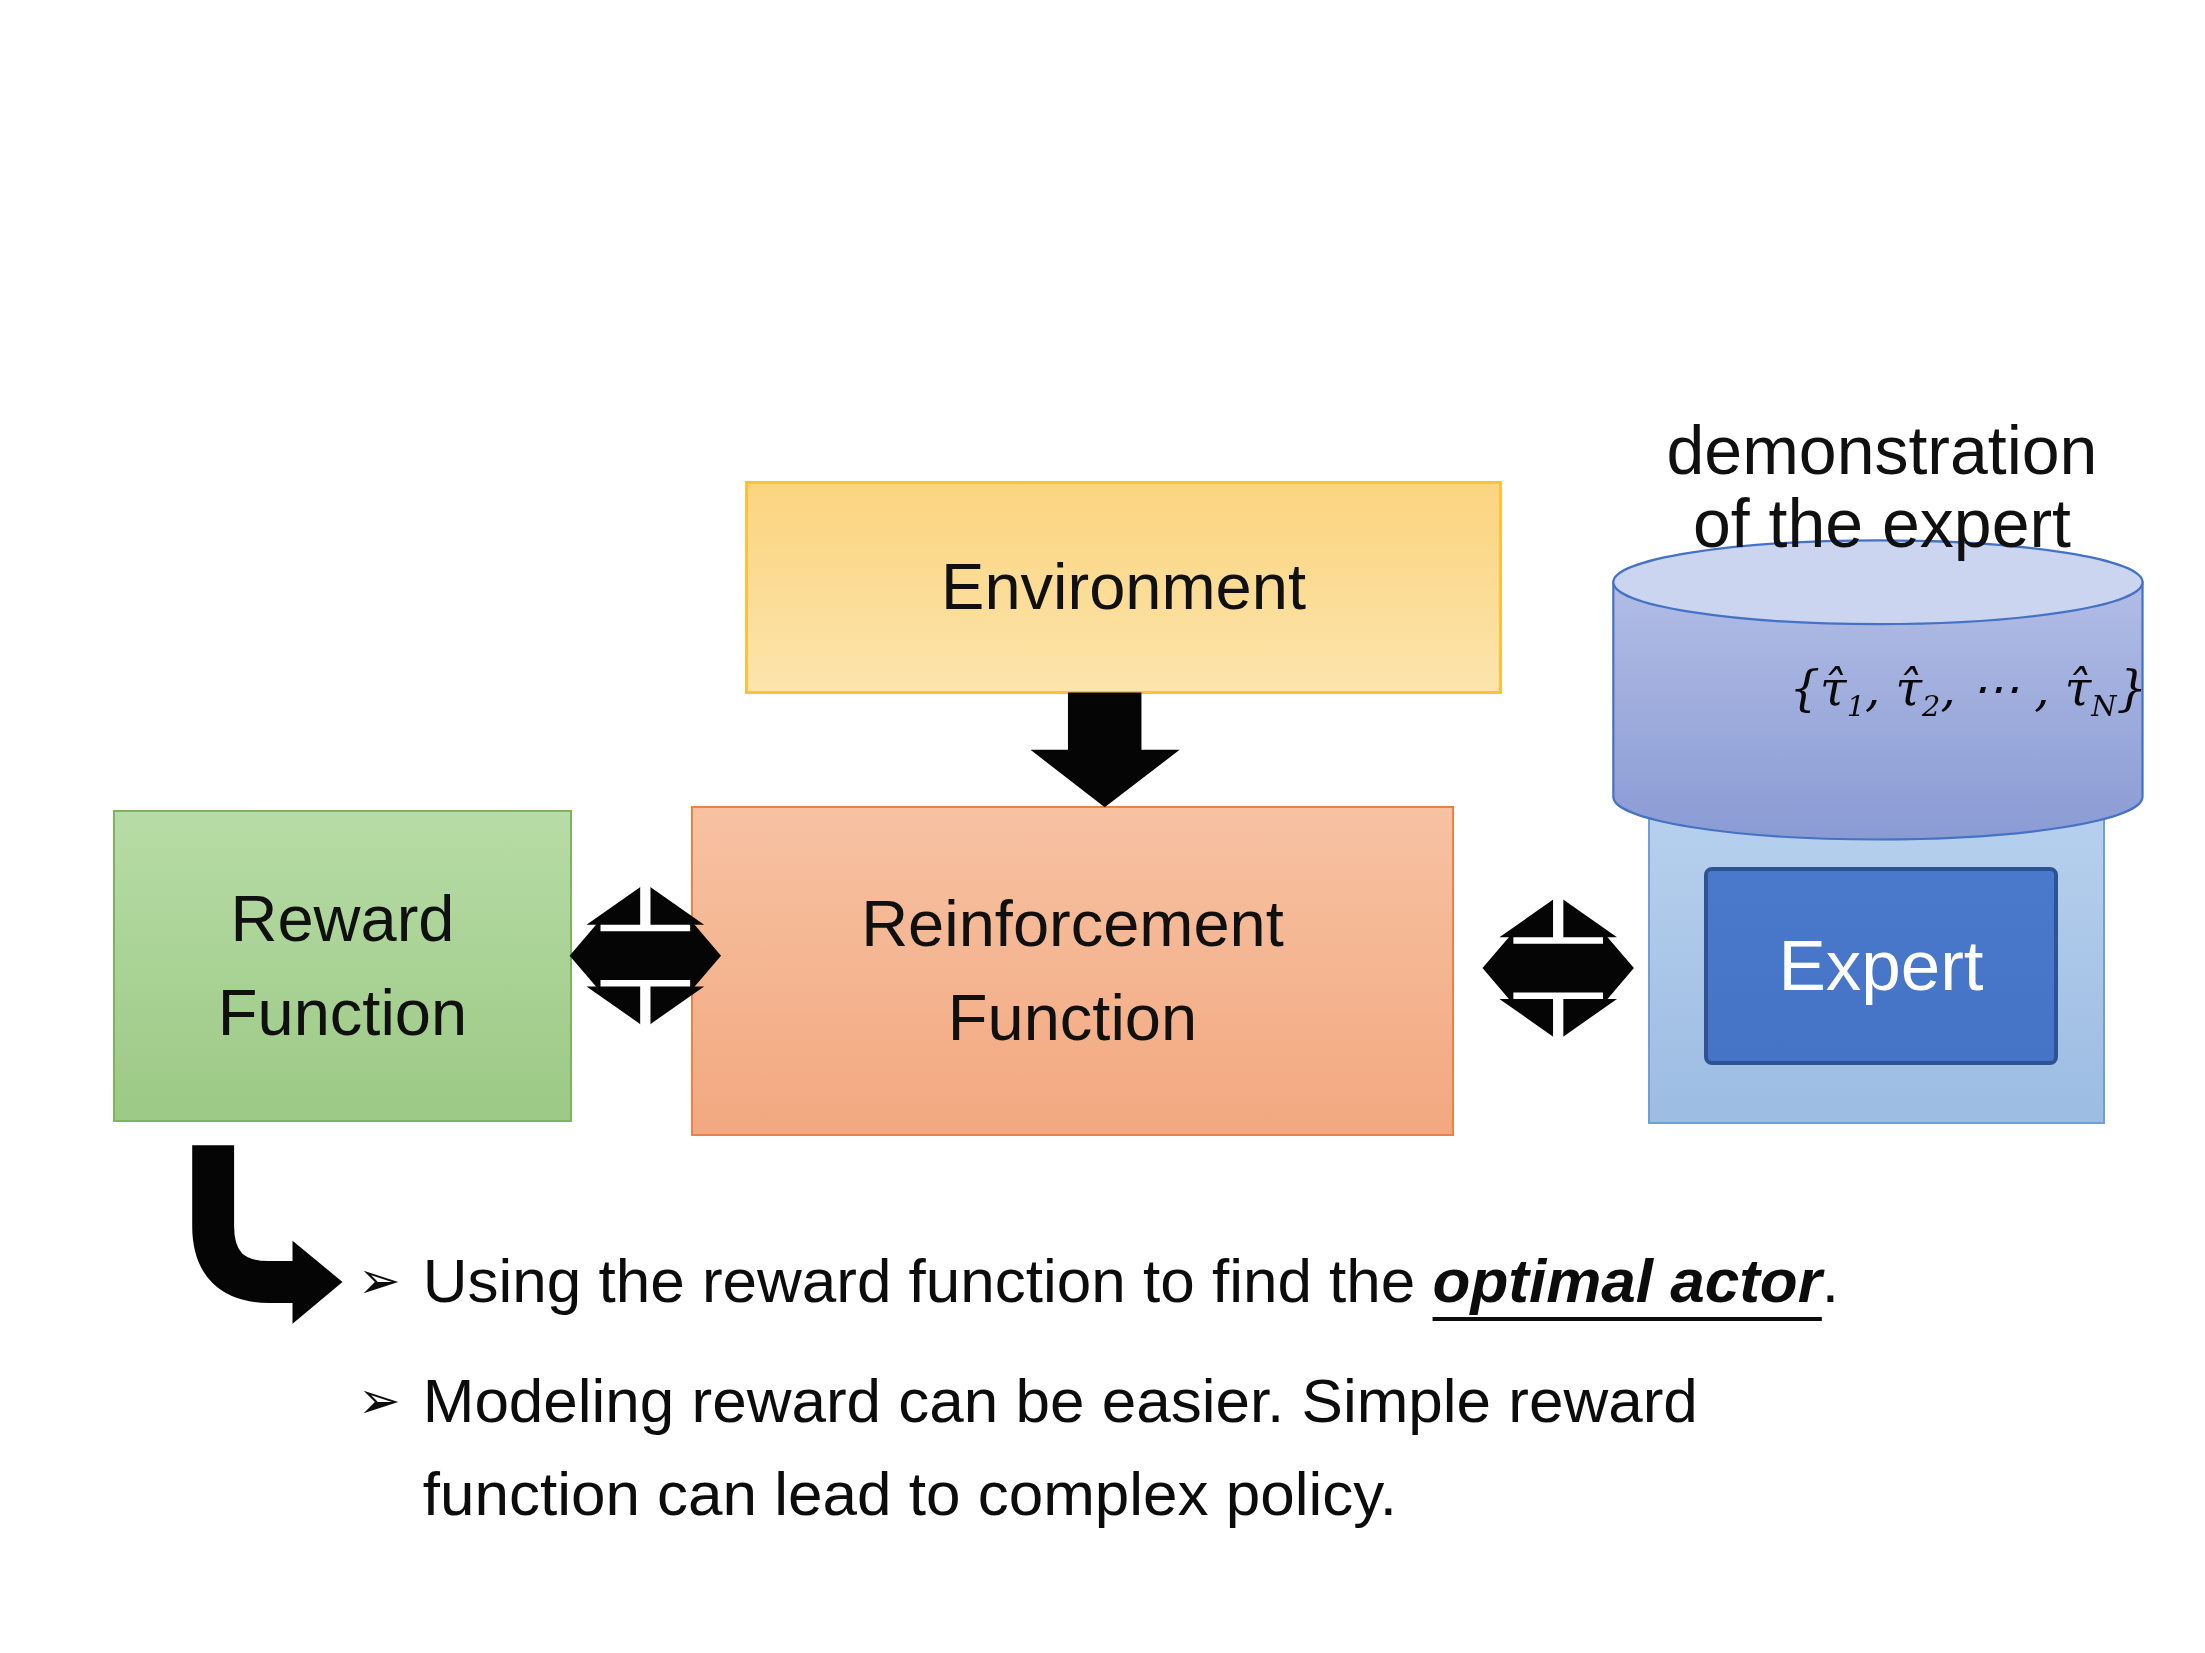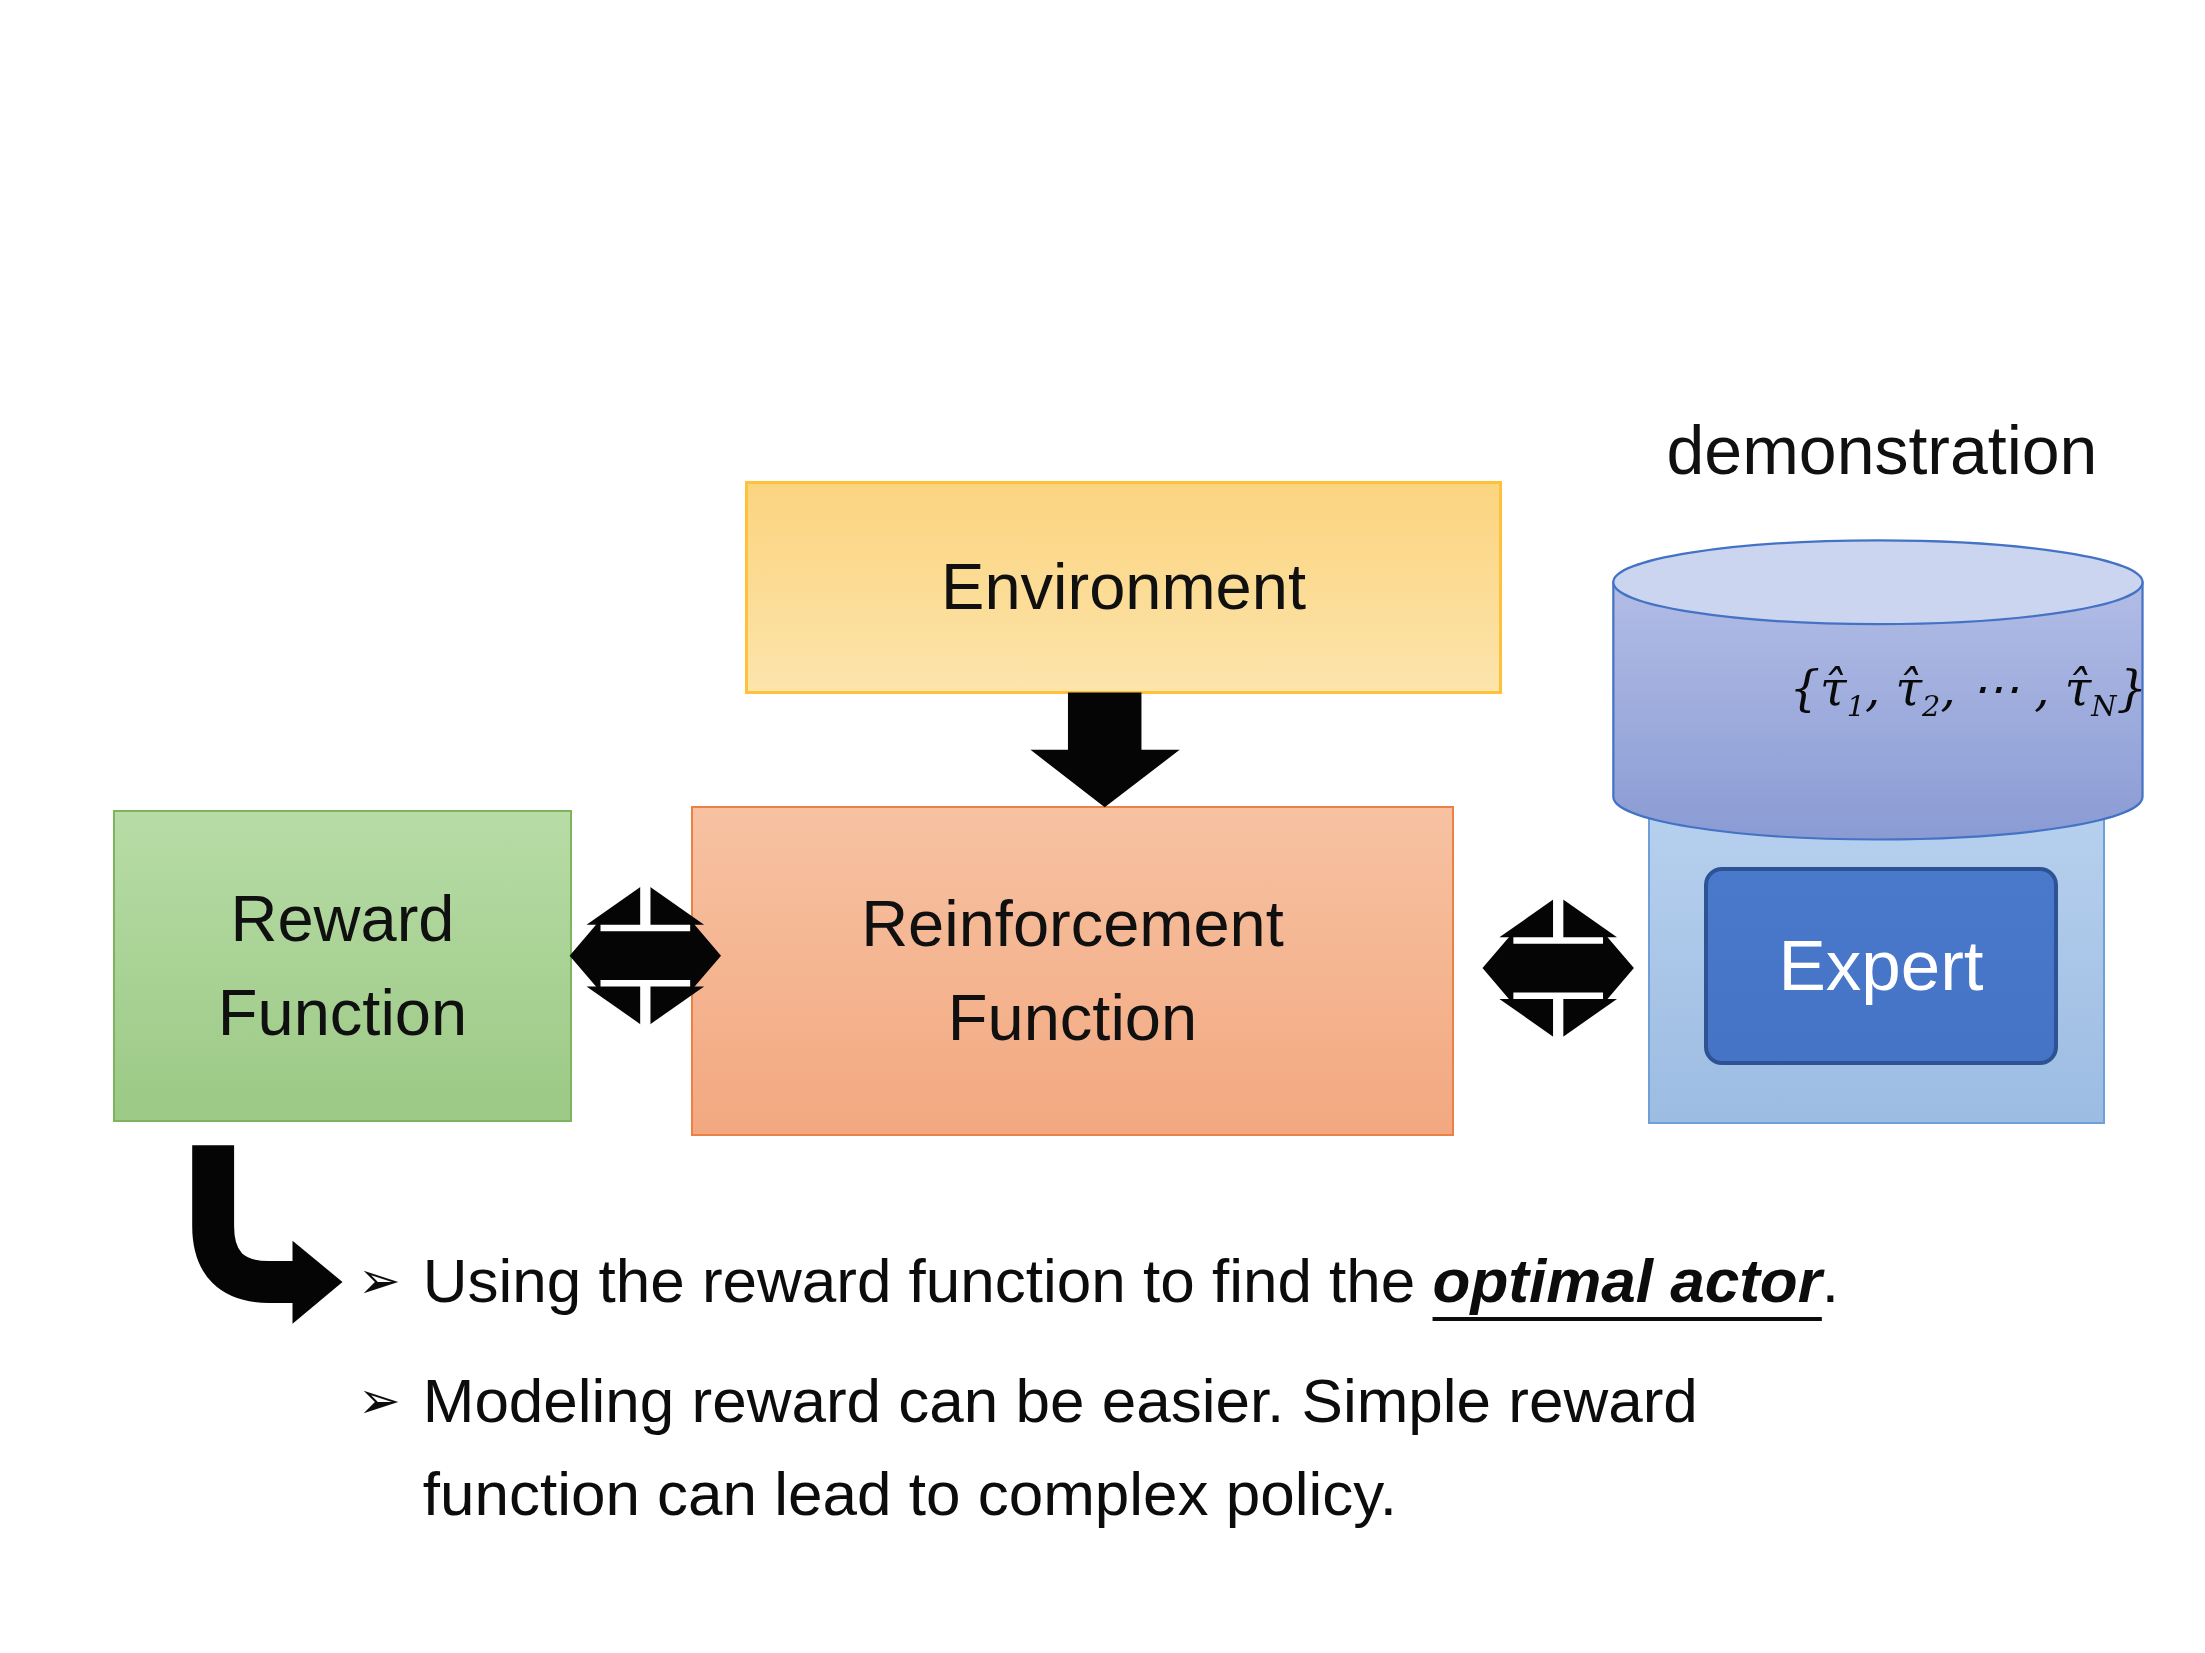--- a/index.html
+++ b/index.html
@@ -38,21 +38,21 @@
     left:691px;top:806px;width:763px;height:330px;
     background:linear-gradient(to bottom,var(--rl-fill-top),var(--rl-fill-bottom));
     border:2.9px solid var(--rl-border);
   }
   .expert-panel{
     left:1648px;top:809px;width:457px;height:315px;z-index:1;
     background:linear-gradient(to bottom,var(--expert-panel-top),var(--expert-panel-bottom));
     border:2.2px solid var(--expert-panel-border);box-sizing:border-box;
   }
   .expert{
-    left:1704px;top:867px;width:354px;height:198px;border-radius:18px;
+    left:1704px;top:867px;width:354px;height:198px;border-radius:8px;
     background:linear-gradient(to bottom,#4a79cb,var(--expert-fill));
     border:4.4px solid var(--expert-border);
     color:var(--expert-text);font-size:71px;z-index:4;
   }
   
   .math-label{
     left:1610px;top:660px;width:537px;text-align:right;z-index:5;
     font-family:"DejaVu Serif","Liberation Serif",serif;font-style:italic;
     font-size:48px;color:#0a0a0a;
   }
@@ -76,20 +76,21 @@
   }
 </style>
 </head>
 <body>
 
 <div class="slide">
 
 
   <div class="abs demo-label">
     <div>demonstration</div>
+    <div>of the expert</div>
   </div>
 
   <div class="abs box env">
     <span>Environment</span>
   </div>
 
   <div class="abs box reward">
     <span>
       <div>Reward</div>
       <div>Function</div>

